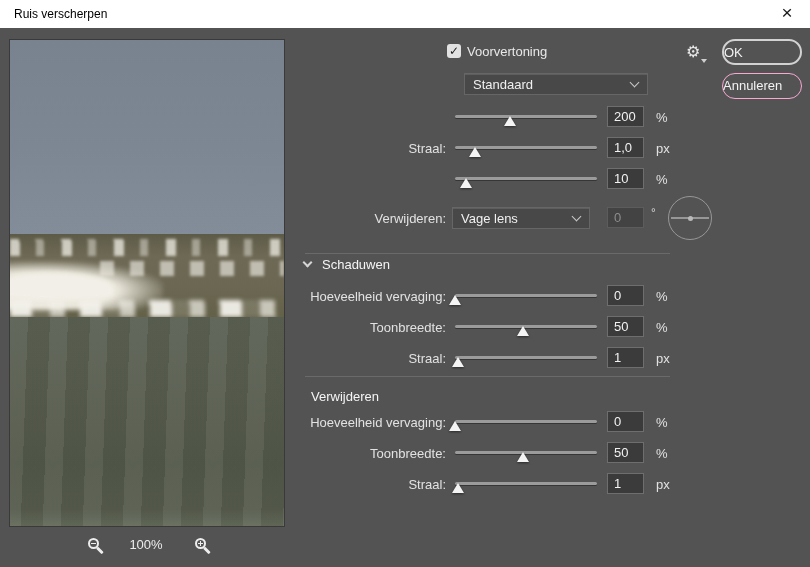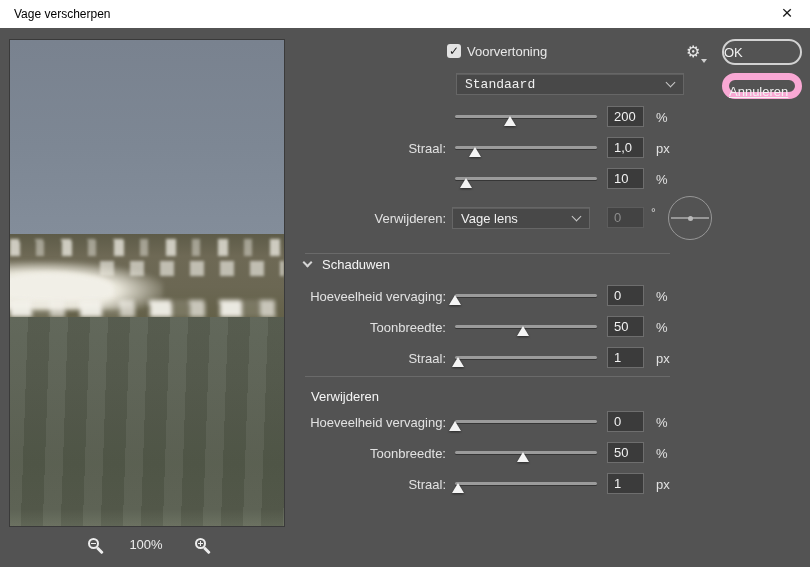--- a/index.html
+++ b/index.html
@@ -70,41 +70,41 @@
     border-radius:3px;color:#1c1c1c;font-size:12px;line-height:14px;text-align:center;
     font-weight:bold;cursor:pointer;}
   .chk-label{position:absolute;left:467px;top:44px;font-size:13px;color:#e8e8e8;}
   .gear{position:absolute;left:686px;top:42px;font-size:16px;color:#e8e8e8;cursor:pointer;
     font-family:"DejaVu Sans",sans-serif;}
   .gear-caret{position:absolute;left:701px;top:59px;width:0;height:0;
     border-left:3.5px solid transparent;border-right:3.5px solid transparent;border-top:4px solid #cfcfcf;}
   .btn{position:absolute;left:722px;width:80px;height:26px;border-radius:13px;
     background:transparent;color:#f2f2f2;font-size:13px;text-align:left;line-height:23px;cursor:pointer;}
   .btn.ok{top:39px;border:2px solid #d2d2d2;}
-  .btn.cancel{top:73px;border:7px solid #f9a8d4;line-height:24px;text-decoration:underline;}
+  .btn.cancel{top:73px;border:1px solid #f9a8d4;line-height:24px;}
   
   .sep{position:absolute;left:305px;width:365px;height:1px;background:#6a6a6a;}
   .sec-header{position:absolute;font-size:13px;font-weight:normal;color:#f5f5f5;cursor:pointer;}
   .sec-chev{position:absolute;width:7px;height:7px;border-right:2px solid #d5d5d5;
     border-bottom:2px solid #d5d5d5;transform:rotate(45deg);}
   
   .dial{position:absolute;left:668px;top:196px;width:44px;height:44px;border:1px solid #979797;
     border-radius:50%;cursor:pointer;}
   .dial .line{position:absolute;left:2px;right:2px;top:50%;height:1.5px;margin-top:-0.75px;background:#979797;}
   .dial .dot{position:absolute;left:50%;top:50%;width:5px;height:5px;margin:-2.5px 0 0 -2.5px;
     border-radius:50%;background:#b9b9b9;}
   .deg{position:absolute;left:651px;top:206px;font-size:12px;color:#d8d8d8;}
 </style>
 </head>
 <body>
 
 <div class="window">
 
   <div class="titlebar">
-    <span class="title">Vage verscherpen</span>
+    <span class="title">Ruis verscherpen</span>
     <span class="close-btn">×</span>
   </div>
 
   <div class="preview-img">
     <div class="sky"></div>
     <div class="chop"></div>
     <div class="foam-row1"></div>
     <div class="foam-row2"></div>
     <div class="big-wave"></div>
     <div class="big-wave-core"></div>
@@ -123,21 +123,21 @@
     </div>
 
   <div class="checkbox">✓</div>
   <span class="chk-label">Voorvertoning</span>
   <span class="gear">⚙</span>
   <span class="gear-caret"></span>
   <div class="btn ok">OK</div>
   <div class="btn cancel">Annuleren</div>
 
   <div class="row" style="top:73px;">
-    <div class="dropdown" style="left:156px;top:0;width:228px;font-family:Liberation Mono, monospace;">
+    <div class="dropdown" style="left:164px;top:0;width:184px;">
       <span class="dd-text">Standaard</span>
       <span class="chev"></span>
     </div>
   </div>
 
   <div class="row" style="top:106px;">
     <div class="slider">
       <div class="track"></div>
       <div class="thumb" style="left: 39%;"></div>
     </div>

